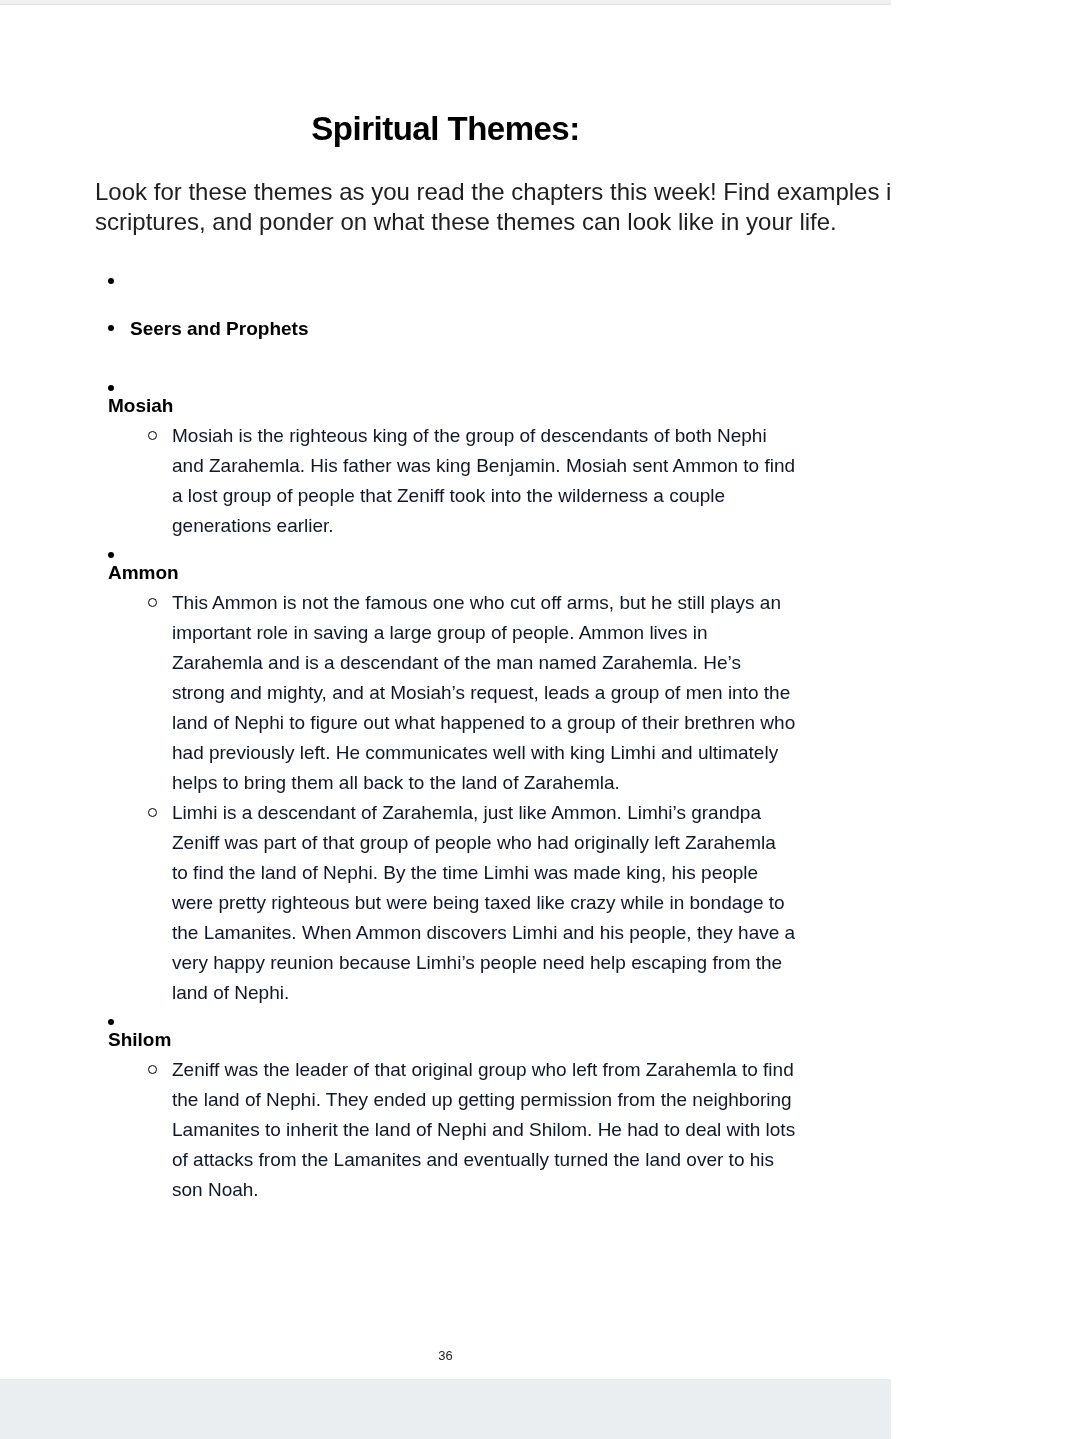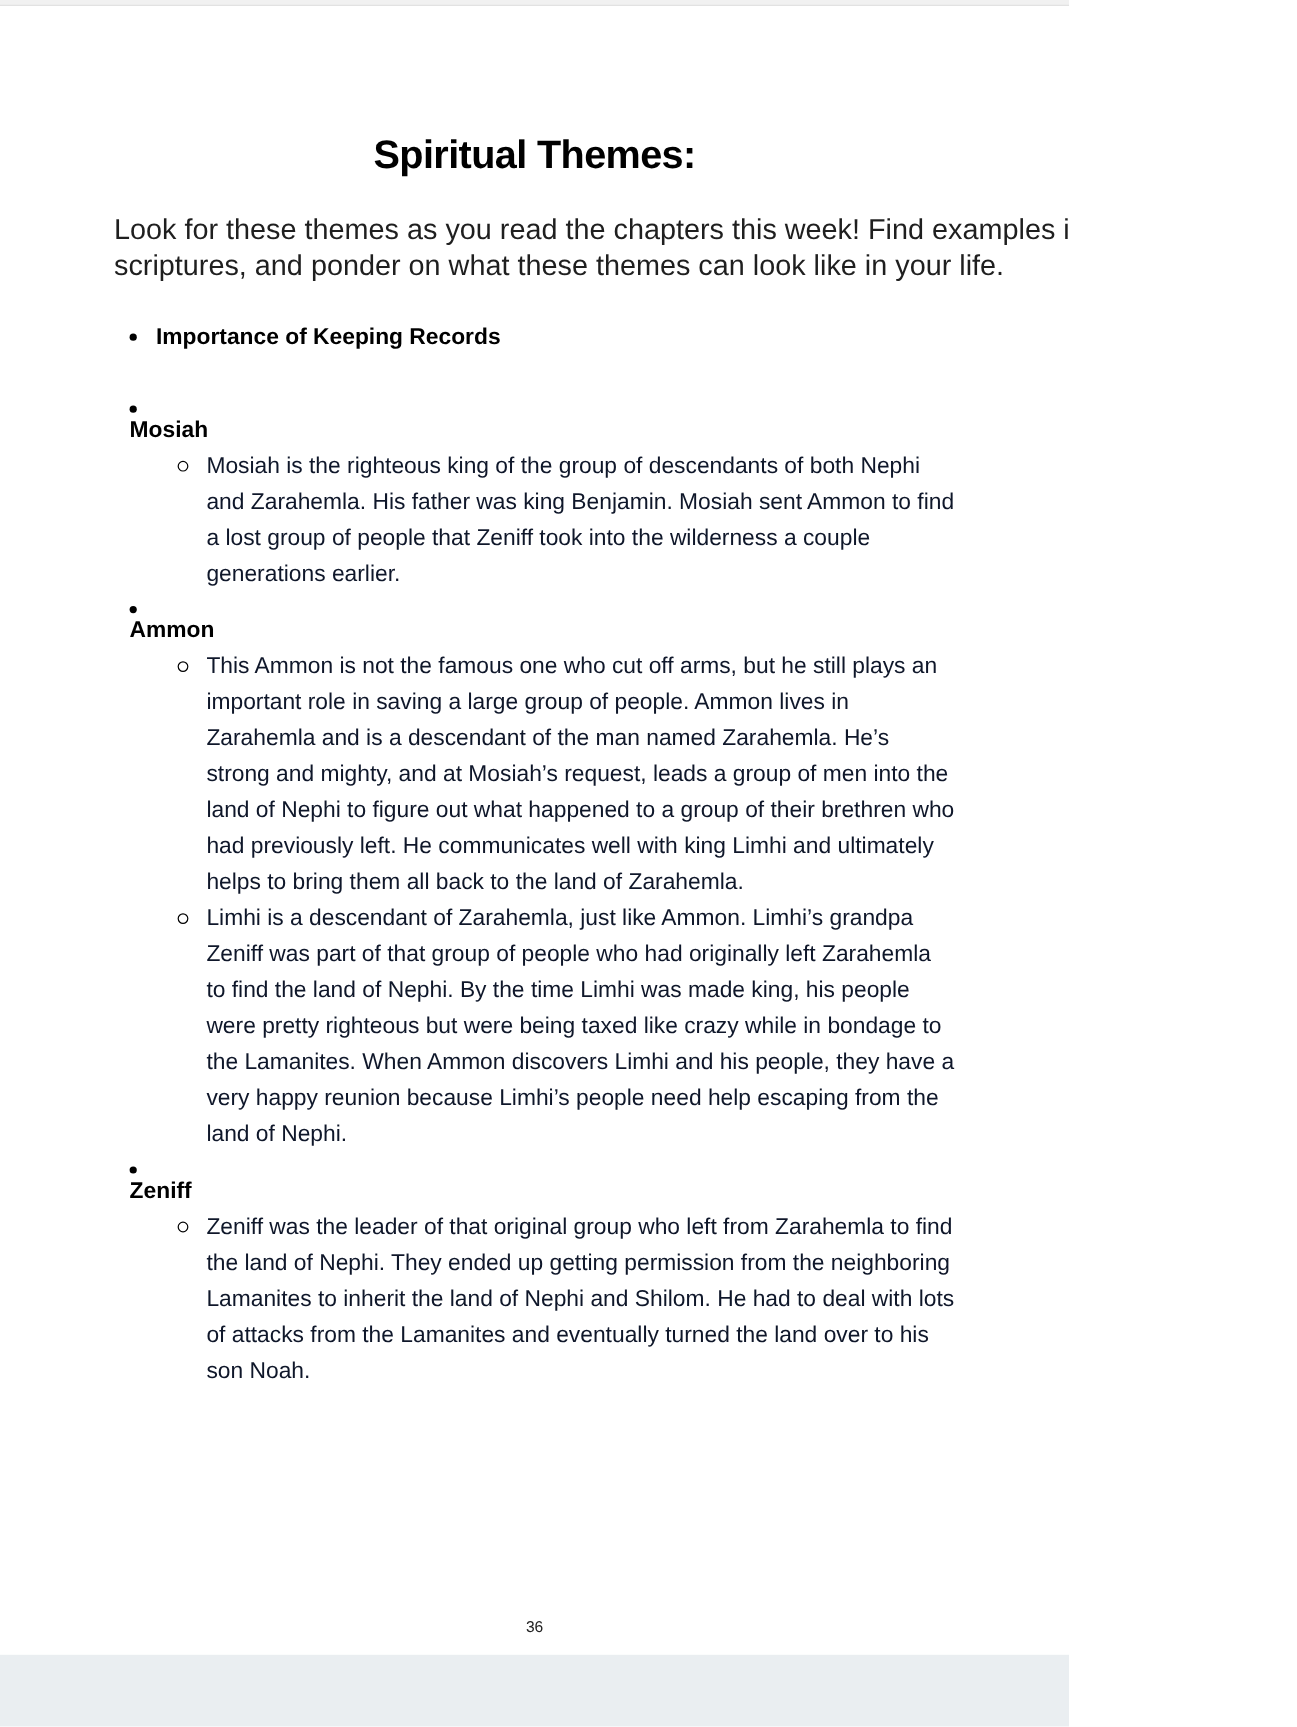--- a/index.html
+++ b/index.html
@@ -118,21 +118,24 @@
 
   <div class="content">
 
     <h1 class="section-title themes-title">Spiritual Themes:</h1>
 
     <p class="intro">Look for these themes as you read the chapters this week! Find examples in the scriptures, and ponder on what these themes can look like in your life.</p>
 
     <ul class="themes-list">
       <li class="theme-item">
         <span class="dot"></span>
-        <span>Importance of Keeping Records</span>
+      </li>
+      <li class="theme-item">
+        <span class="dot"></span>
+        <span>Seers and Prophets</span>
       </li>
     </ul>
 
 
     <ul class="people-list">
 
       <li>
         <div class="person-name-row">
           <span class="dot"></span>
           <span>Mosiah</span>
@@ -157,21 +160,21 @@
       <li>
         <div class="person-sub">
           <span class="circle"></span>
           <p class="person-desc">Limhi is a descendant of Zarahemla, just like Ammon. Limhi’s grandpa Zeniff was part of that group of people who had originally left Zarahemla to find the land of Nephi. By the time Limhi was made king, his people were pretty righteous but were being taxed like crazy while in bondage to the Lamanites. When Ammon discovers Limhi and his people, they have a very happy reunion because Limhi’s people need help escaping from the land of Nephi.</p>
         </div>
       </li>
 
       <li>
         <div class="person-name-row">
           <span class="dot"></span>
-          <span>Zeniff</span>
+          <span>Shilom</span>
         </div>
         <div class="person-sub">
           <span class="circle"></span>
           <p class="person-desc">Zeniff was the leader of that original group who left from Zarahemla to find the land of Nephi. They ended up getting permission from the neighboring Lamanites to inherit the land of Nephi and Shilom. He had to deal with lots of attacks from the Lamanites and eventually turned the land over to his son Noah.</p>
         </div>
       </li>
 
     </ul>
   </div>
 

